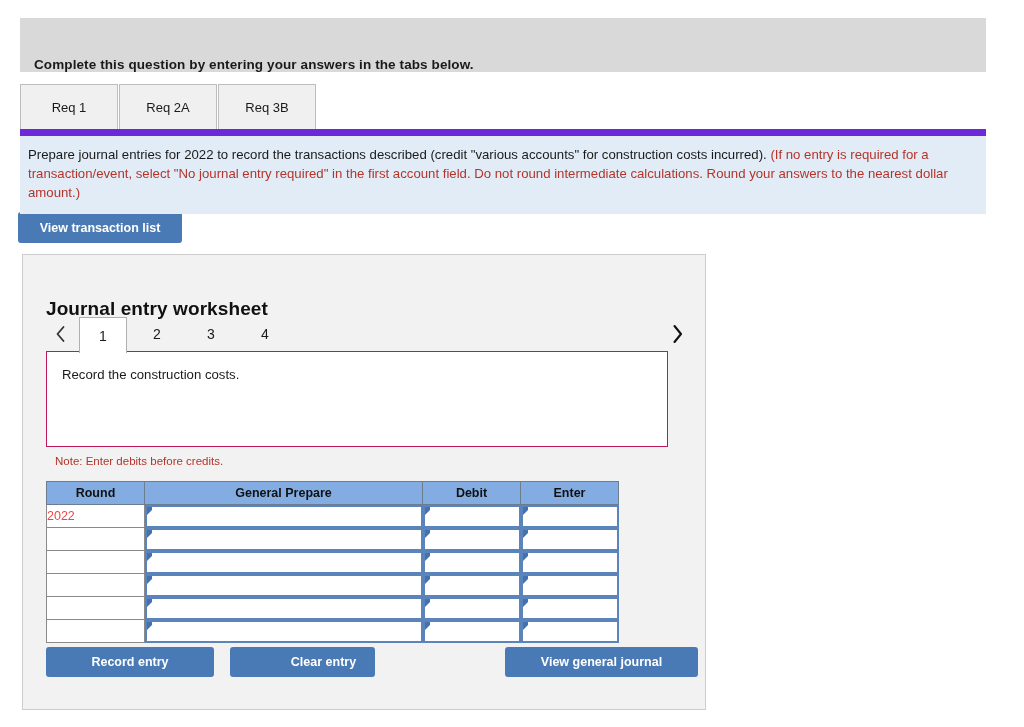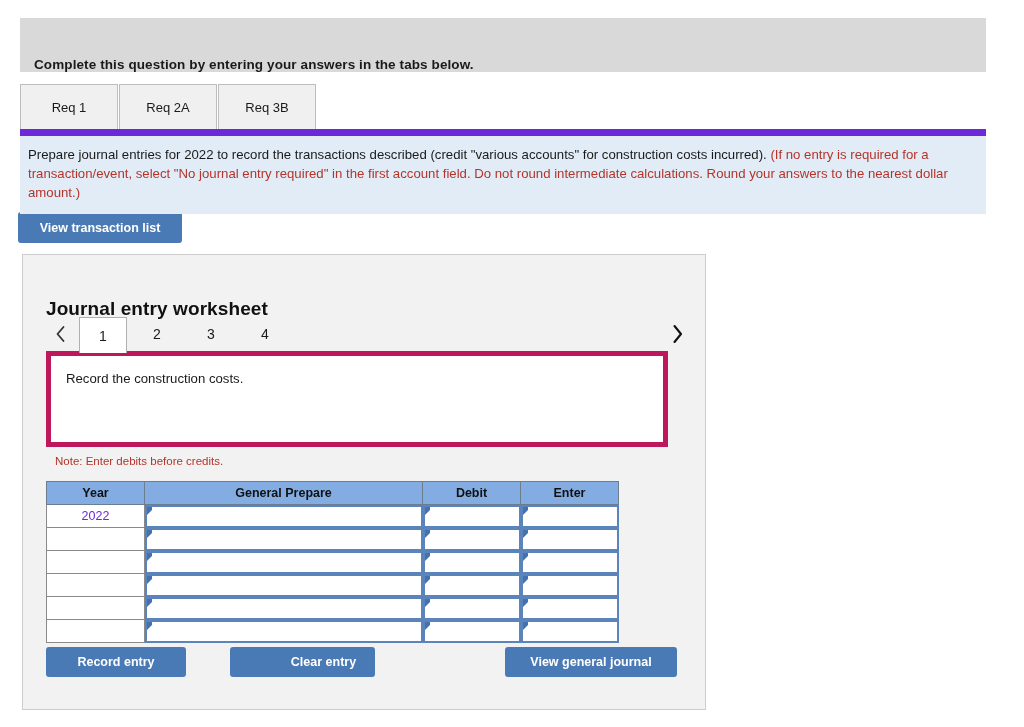--- a/index.html
+++ b/index.html
@@ -176,21 +176,21 @@
 
   
   .descr-box {
     position: absolute;
     left: 23px;
     top: 96px;
     width: 622px;
     height: 96px;
     box-sizing: border-box;
     background: #ffffff;
-    border: 5px solid #be185d;
+    border: 1px solid #be185d;
     z-index: 2;
   }
   .descr-text {
     padding: 15px 0 0 15px;
     font-size: 13.2px;
     color: #1a1a1a;
   }
 
   
   .note {
@@ -226,23 +226,22 @@
     height: 22px;
     padding: 0;
     background: #ffffff;
   }
   .col-year  { width: 98px; }
   .col-gj    { width: 278px; }
   .col-debit { width: 98px; }
   .col-credit{ width: 98px; }
 
   .year-cell {
-    text-align: center;
     font-size: 12.5px;
-    color: #6d28d9;
+    color: #ef4444;
   }
 
   
   .cell-input {
     position: relative;
     box-sizing: border-box;
     width: 100%;
     height: 100%;
     min-height: 22px;
     border: 2px solid #5b84bd;
@@ -260,36 +259,36 @@
     border-bottom: 5px solid transparent;
     border-top: 3px solid #4472b0;
   }
   td.input-td { border: none; padding: 0; }
 
   
   .btn-record {
     position: absolute;
     left: 23px;
     top: 392px;
-    width: 140px;
+    width: 168px;
     height: 30px;
   }
   .btn-clear {
     position: absolute;
     left: 207px;
     top: 392px;
     width: 145px;
     height: 30px;
     padding-left: 48px;
   }
   .btn-viewjournal {
     position: absolute;
     left: 482px;
     top: 392px;
-    width: 172px;
+    width: 193px;
     height: 30px;
   }
 </style>
 </head>
 <body>
 
 <div class="top-banner">
   <span class="top-banner-text">Complete this question by entering your answers in the tabs below.</span>
 </div>
 
@@ -335,21 +334,21 @@
 
   <table class="jtable">
     <colgroup>
       <col class="col-year">
         <col class="col-gj">
         <col class="col-debit">
         <col class="col-credit">
     </colgroup>
     <thead>
       <tr>
-        <th>Year</th>
+        <th>Round</th>
         <th>General Prepare</th>
         <th>Debit</th>
         <th>Enter</th>
       </tr>
     </thead>
     <tbody>
       <tr>
         <td class="year-cell">2022</td>
         <td class="input-td">
             <div class="cell-input"></div>

